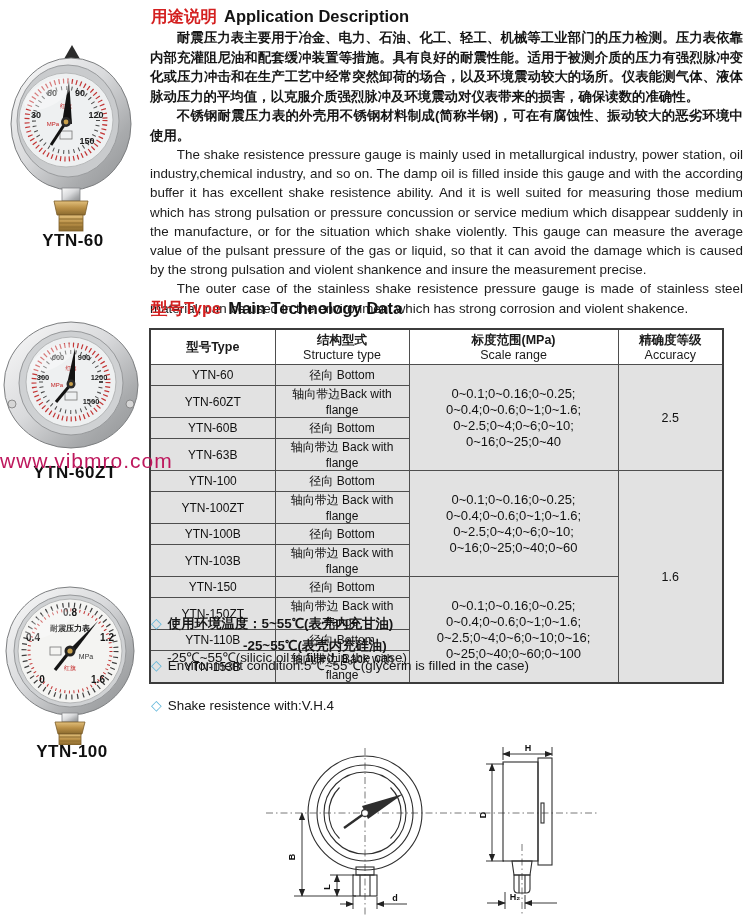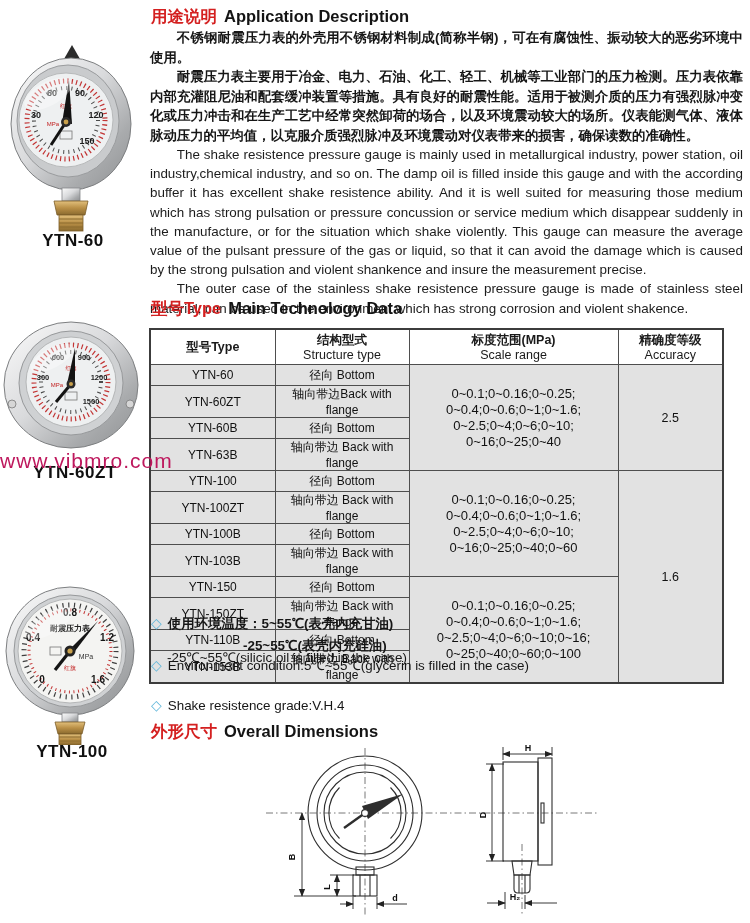--- a/index.html
+++ b/index.html
@@ -135,22 +135,22 @@
     <rect x="57" y="159" width="22" height="11" fill="url(#brass)" stroke="#7a5c28" stroke-width="0.8"></rect>
     <line x1="57" y1="162" x2="79" y2="162" stroke="#8a6a2f" stroke-width="1"></line>
     <line x1="57" y1="166" x2="79" y2="166" stroke="#8a6a2f" stroke-width="1"></line>
   </svg>
   <div class="prod-label" style="left:0px;top:742px;width:144px;">YTN-100</div>
 
   <div class="abs sec-h" style="left:151px;top:6px;">
     <span class="zh">用途说明</span><span class="en">Application Description</span>
   </div>
   <div class="abs para" style="left:150px;top:28px;">
+    <p class="zh">耐震压力表主要用于冶金、电力、石油、化工、轻工、机械等工业部门的压力检测。压力表依靠内部充灌阻尼油和配套缓冲装置等措施。具有良好的耐震性能。适用于被测介质的压力有强烈脉冲变化或压力冲击和在生产工艺中经常突然卸荷的场合，以及环境震动较大的场所。仪表能测气体、液体脉动压力的平均值，以克服介质强烈脉冲及环境震动对仪表带来的损害，确保读数的准确性。</p>
     <p class="zh">不锈钢耐震压力表的外壳用不锈钢材料制成(简称半钢)，可在有腐蚀性、振动较大的恶劣环境中使用。</p>
-    <p class="zh">耐震压力表主要用于冶金、电力、石油、化工、轻工、机械等工业部门的压力检测。压力表依靠内部充灌阻尼油和配套缓冲装置等措施。具有良好的耐震性能。适用于被测介质的压力有强烈脉冲变化或压力冲击和在生产工艺中经常突然卸荷的场合，以及环境震动较大的场所。仪表能测气体、液体脉动压力的平均值，以克服介质强烈脉冲及环境震动对仪表带来的损害，确保读数的准确性。</p>
     <p class="en">The shake resistence pressure gauge is mainly used in metallurgical industry, power station, oil industry,chemical industry, and so on. The damp oil is filled inside this gauge and with the according buffer it has excellent shake resistence ability. And it is well suited for measuring those medium which has strong pulsation or pressure concussion or service medium which disappear suddenly in the manufacture, or for the situation which shake violently. This gauge can measure the average value of the pulsant pressure of the gas or liquid, so that it can avoid the damage which is caused by the strong pulsation and violent shankence and insure the measurement precise.</p>
     <p class="en">The outer case of the stainless shake resistence pressure gauge is made of stainless steel material, can be used in the environment which has strong corrosion and violent shakence.</p>
   </div>
 
   <div class="abs sec-h" style="left:151px;top:298px;">
     <span class="zh">型号Type</span><span class="en">Main Technology Data</span>
   </div>
 
   <table class="spec abs" style="left:149px;top:328px;">
     <colgroup>
@@ -256,26 +256,23 @@
   <div class="note-line note-zh" style="left:243px;top:637px;">
     <span>-25~55℃(表壳内充硅油)</span>
   </div>
   <div class="note-line" style="left:151px;top:656px;">
     <span class="diamond">◇</span><span>Environment condition:5℃~55℃(glycerin is filled in the case)</span>
   </div>
   <div class="note-line" style="left:167px;top:648px;">
     <span>-25℃~55℃(silicic oil is filled in the case)</span>
   </div>
   <div class="note-line" style="left:151px;top:697px;">
-    <span class="diamond">◇</span><span>Shake resistence grade:V.H.4</span>
-  </div>
-
-  <div class="abs sec-h" style="left:151px;top:721px;">
-    <span class="zh">外形尺寸</span><span class="en">Overall Dimensions</span>
-  </div>
+    <span class="diamond">◇</span><span>Shake resistence with:V.H.4</span>
+  </div>
+
 
   <svg class="abs" style="left:258px;top:744px;" width="346" height="178" viewBox="0 0 346 178">
     <defs>
       <marker id="arr" viewBox="0 0 10 10" refX="9" refY="5" markerWidth="9" markerHeight="9" orient="auto-start-reverse">
           <path d="M0,1 L10,5 L0,9 z" fill="#222"></path>
         </marker>
     </defs>
     <g stroke="#555" stroke-width="0.8">
       <line x1="8" y1="69" x2="340" y2="69" stroke-dasharray="7 3 1.5 3"></line>
       <line x1="107" y1="4" x2="107" y2="172" stroke-dasharray="7 3 1.5 3"></line>

